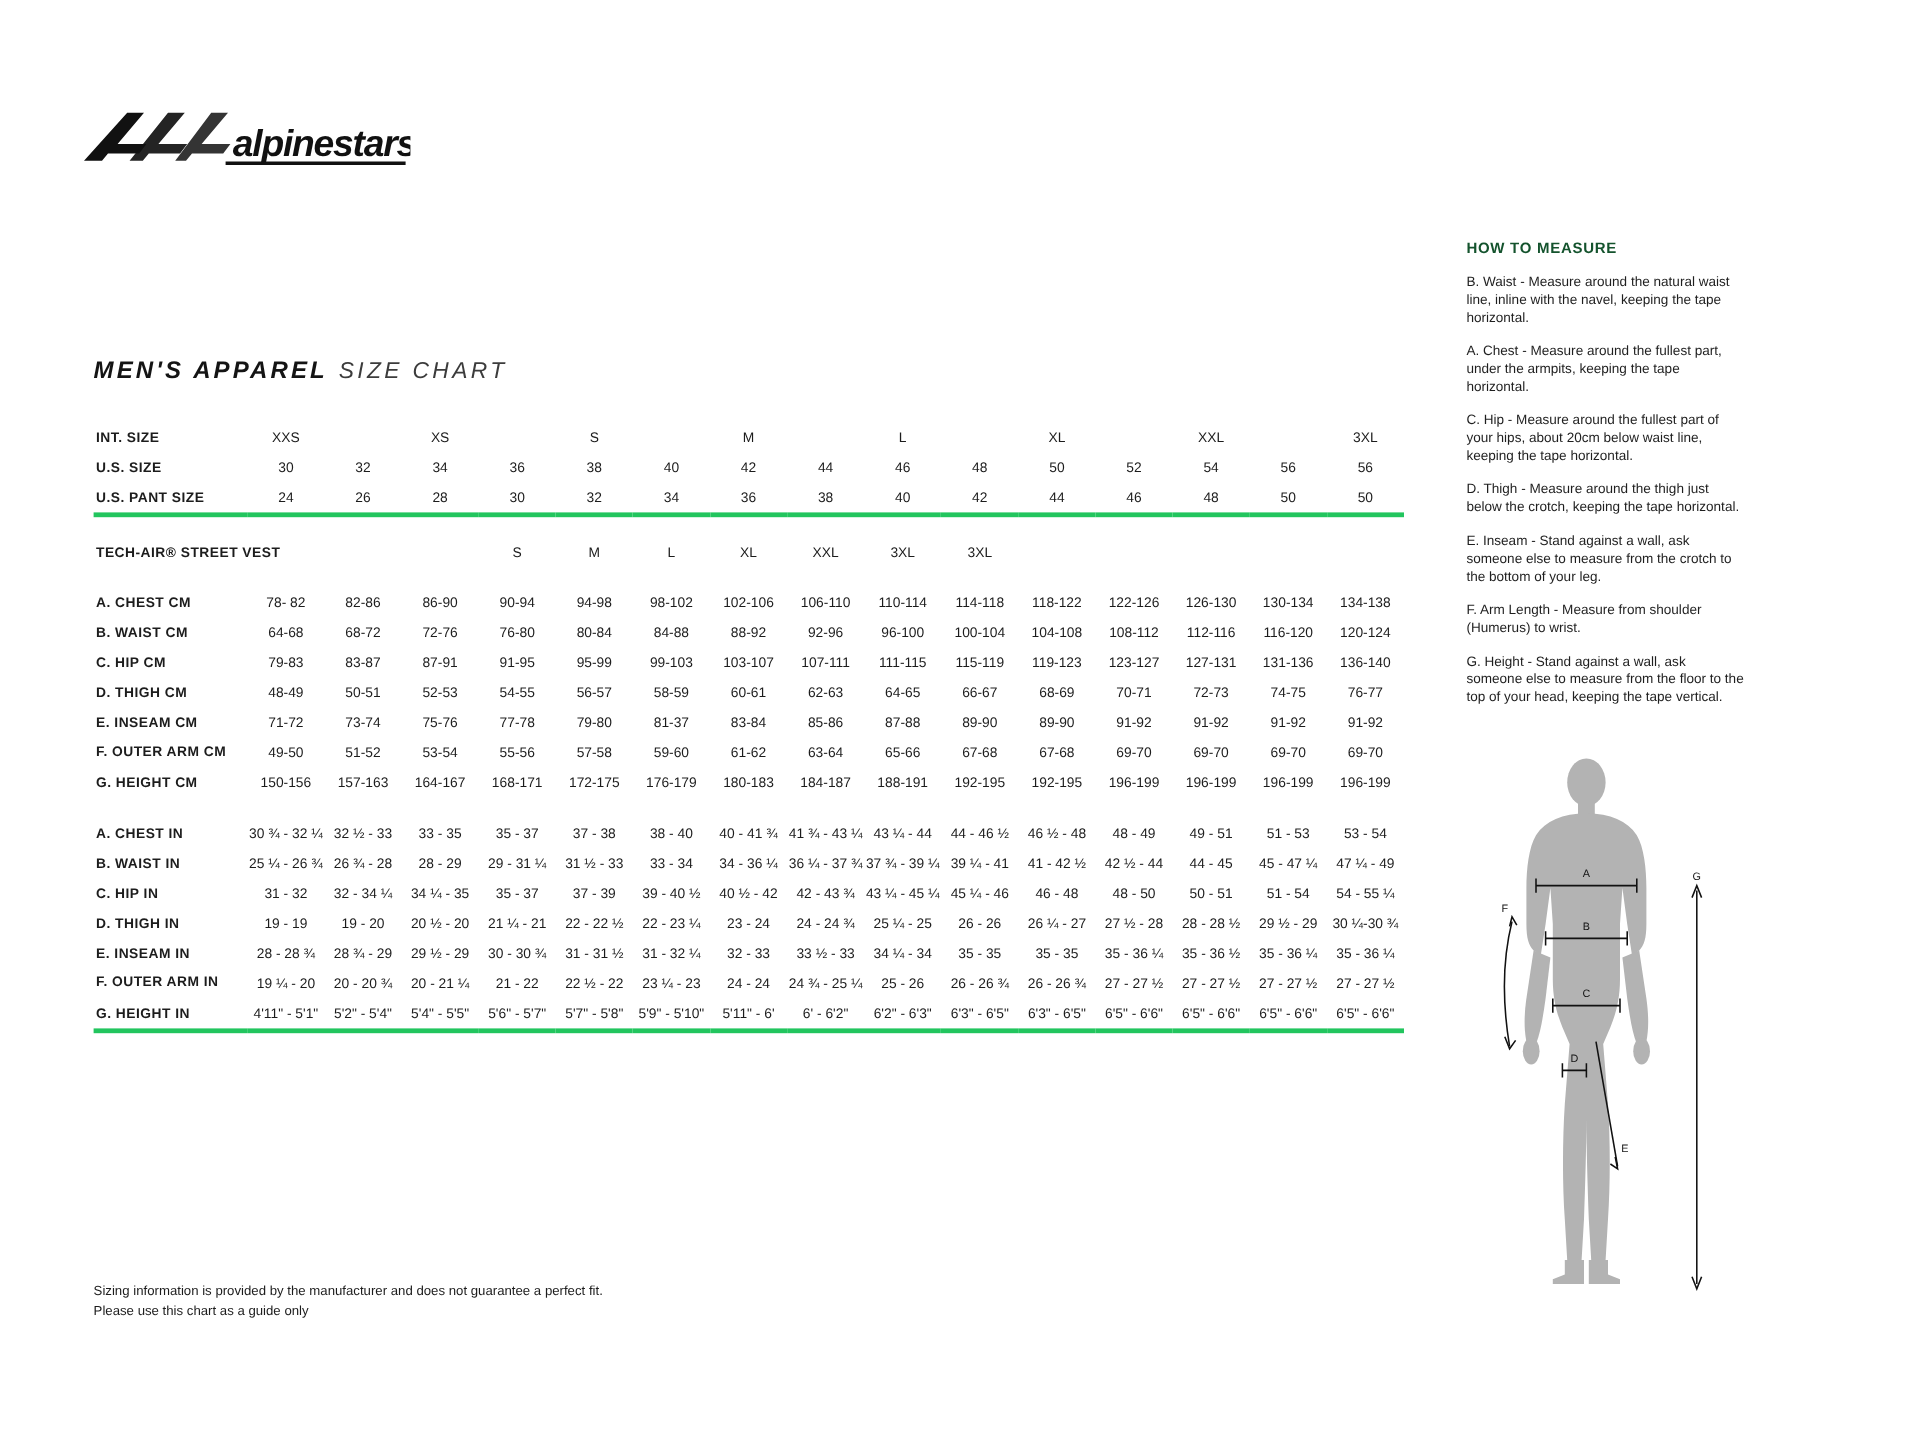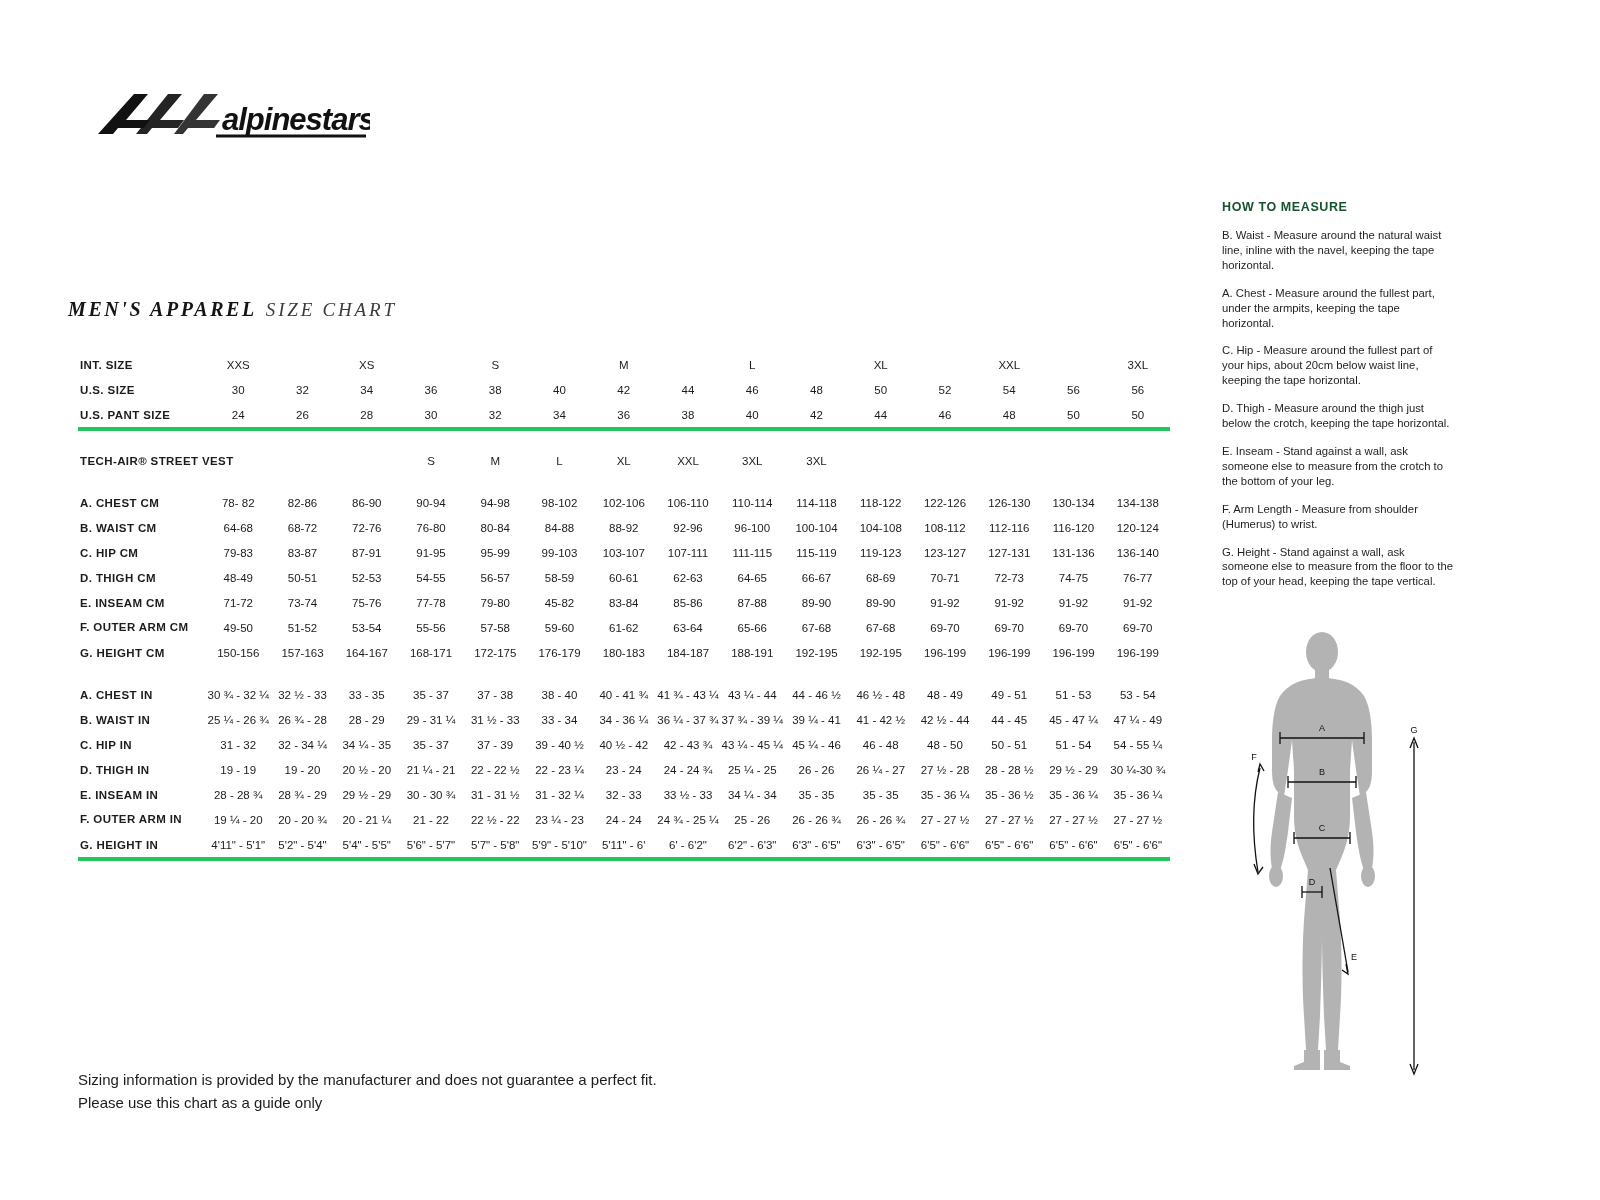--- a/index.html
+++ b/index.html
@@ -12,33 +12,32 @@
     height: 1200px;
     position: relative;
     font-family: "Liberation Sans", sans-serif;
     color: #1a1a1a;
     overflow: hidden;
   }
 
   
   #logo {
     position: absolute;
-    left: 90px;
+    left: 62px;
     top: 88px;
     width: 280px;
     height: 62px;
   }
 
   
   #title-block {
     position: absolute;
-    left: 68px;
+    left: 78px;
     top: 298px;
     white-space: nowrap;
-    font-family: Liberation Serif, serif;
   }
   #title-main {
     font-size: 20px;
     font-weight: bold;
     letter-spacing: 2.6px;
     font-style: italic;
     color: #141414;
   }
   #title-sub {
     font-size: 19px;
@@ -113,21 +112,21 @@
     top: 620px;
     width: 240px;
     height: 480px;
   }
 
   
   #footer {
     position: absolute;
     left: 78px;
     top: 1068px;
-    font-size: 15px;
+    font-size: 11px;
     line-height: 1.55;
     color: #1c1c1c;
   }
 </style>
 </head>
 <body>
 
 <div id="logo">
   <svg viewBox="0 0 280 62" width="280" height="62" xmlns="http://www.w3.org/2000/svg">
     <g fill="#111111">
@@ -308,21 +307,21 @@
       <td>74-75</td>
       <td>76-77</td>
     </tr>
     <tr>
       <td class="rowlabel">E. INSEAM CM</td>
       <td>71-72</td>
       <td>73-74</td>
       <td>75-76</td>
       <td>77-78</td>
       <td>79-80</td>
-      <td>45-82</td>
+      <td>81-37</td>
       <td>83-84</td>
       <td>85-86</td>
       <td>87-88</td>
       <td>89-90</td>
       <td>89-90</td>
       <td>91-92</td>
       <td>91-92</td>
       <td>91-92</td>
       <td>91-92</td>
     </tr>

